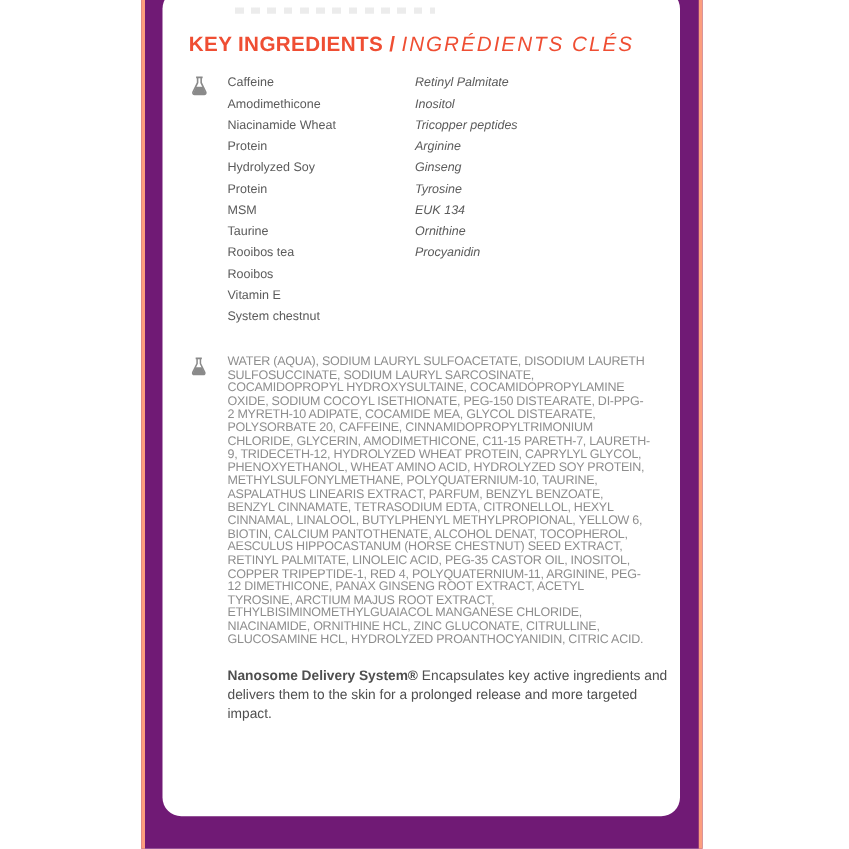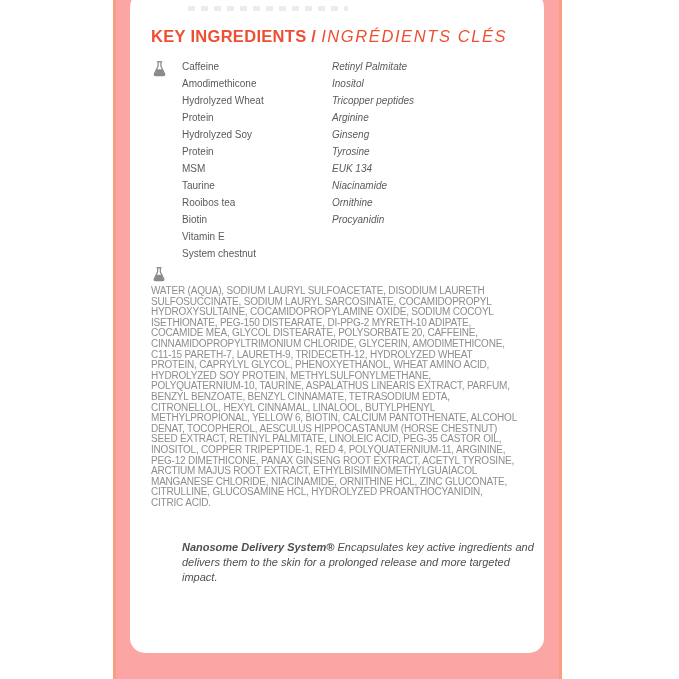--- a/index.html
+++ b/index.html
@@ -3,21 +3,21 @@
 <meta charset="utf-8">
 <style>
   html,body { margin:0; padding:0; }
   body {
     width:679px; height:679px; position:relative; overflow:hidden;
     background:#ffffff;
     font-family:"Liberation Sans", sans-serif;
   }
   .package {
     position:absolute; left:113px; top:0; width:449px; height:679px;
-    background:#fca5a5;
+    background:#701a75;
     border-left:3px solid #fc9e7e;
     border-right:3px solid #fc9e7e;
     box-sizing:border-box;
   }
   .label-card {
     position:absolute; left:14px; right:15px; top:-8px; bottom:26px;
     background:#ffffff; border-radius:15px;
     box-sizing:border-box;
     padding:14px 24px 0 21px;
   }
@@ -37,24 +37,24 @@
   .flask { flex:0 0 18px; margin-right:13px; margin-top:2px; }
   .cols { display:flex; margin-top:12px; }
   .col { font-size:10px; line-height:17px; color:#5b5b5b; }
   .col-left  { width:97px;  margin-right:53px; }
   .col-right { width:170px;font-style:italic; }
   .ing-par {
     width:366px;
     font-size:10px; line-height:10.6px; letter-spacing:-0.2px;
     color:#8e8e8e; text-align:left;
   }
-  .ing-row { margin-top:4px;flex-direction:column; }
+  .ing-row { margin-top:23px; }
   .footnote {
-    margin-top:32px; margin-left:31px; width:352px;
-    font-size:11px; line-height:15px; font-style:italic; color:#4f4f4f;
+    margin-top:16px; margin-left:31px; width:352px;
+    font-size:11px; line-height:15px; color:#4f4f4f;
   }
   .footnote .lead { font-weight:bold; }
 </style>
 </head>
 <body>
 
 <div class="package">
   <div class="label-card">
 
     <div class="cropped-fragment"></div>
@@ -67,38 +67,37 @@
       <span class="flask">
         <svg width="17" height="17" viewBox="0 0 24 24" fill="none">
           <path d="M8.3 2.6 h7.4" stroke="#8a8a8a" stroke-width="2"></path>
           <path d="M10 3 v5.7 L4.8 19.4 c-.6 1.4.4 2.6 1.8 2.6 h10.8 c1.4 0 2.4-1.2 1.8-2.6 L14 8.7 V3" stroke="#8a8a8a" stroke-width="1.8"></path>
           <path d="M8.1 13.2 h7.8 l3 7 c.3.8-.2 1.6-1.1 1.6 H6.2 c-.9 0-1.4-.8-1.1-1.6 Z" fill="#8a8a8a"></path>
         </svg>
       </span>
       <div class="col col-left">
         <div>Caffeine</div>
         <div>Amodimethicone</div>
-        <div>Hydrolyzed Wheat Protein</div>
+        <div>Niacinamide Wheat Protein</div>
         <div>Hydrolyzed Soy Protein</div>
         <div>MSM</div>
         <div>Taurine</div>
         <div>Rooibos tea</div>
-        <div>Biotin</div>
+        <div>Rooibos</div>
         <div>Vitamin E</div>
         <div>System chestnut</div>
       </div>
       <div class="col col-right">
         <div>Retinyl Palmitate</div>
         <div>Inositol</div>
         <div>Tricopper peptides</div>
         <div>Arginine</div>
         <div>Ginseng</div>
         <div>Tyrosine</div>
         <div>EUK 134</div>
-        <div>Niacinamide</div>
         <div>Ornithine</div>
         <div>Procyanidin</div>
       </div>
     </div>
 
 
     <div class="row ing-row">
       <span class="flask" style="margin-top:0;">
         <svg width="16" height="16" viewBox="0 0 24 24" fill="none">
           <path d="M8.3 2.6 h7.4" stroke="#8a8a8a" stroke-width="2"></path>

